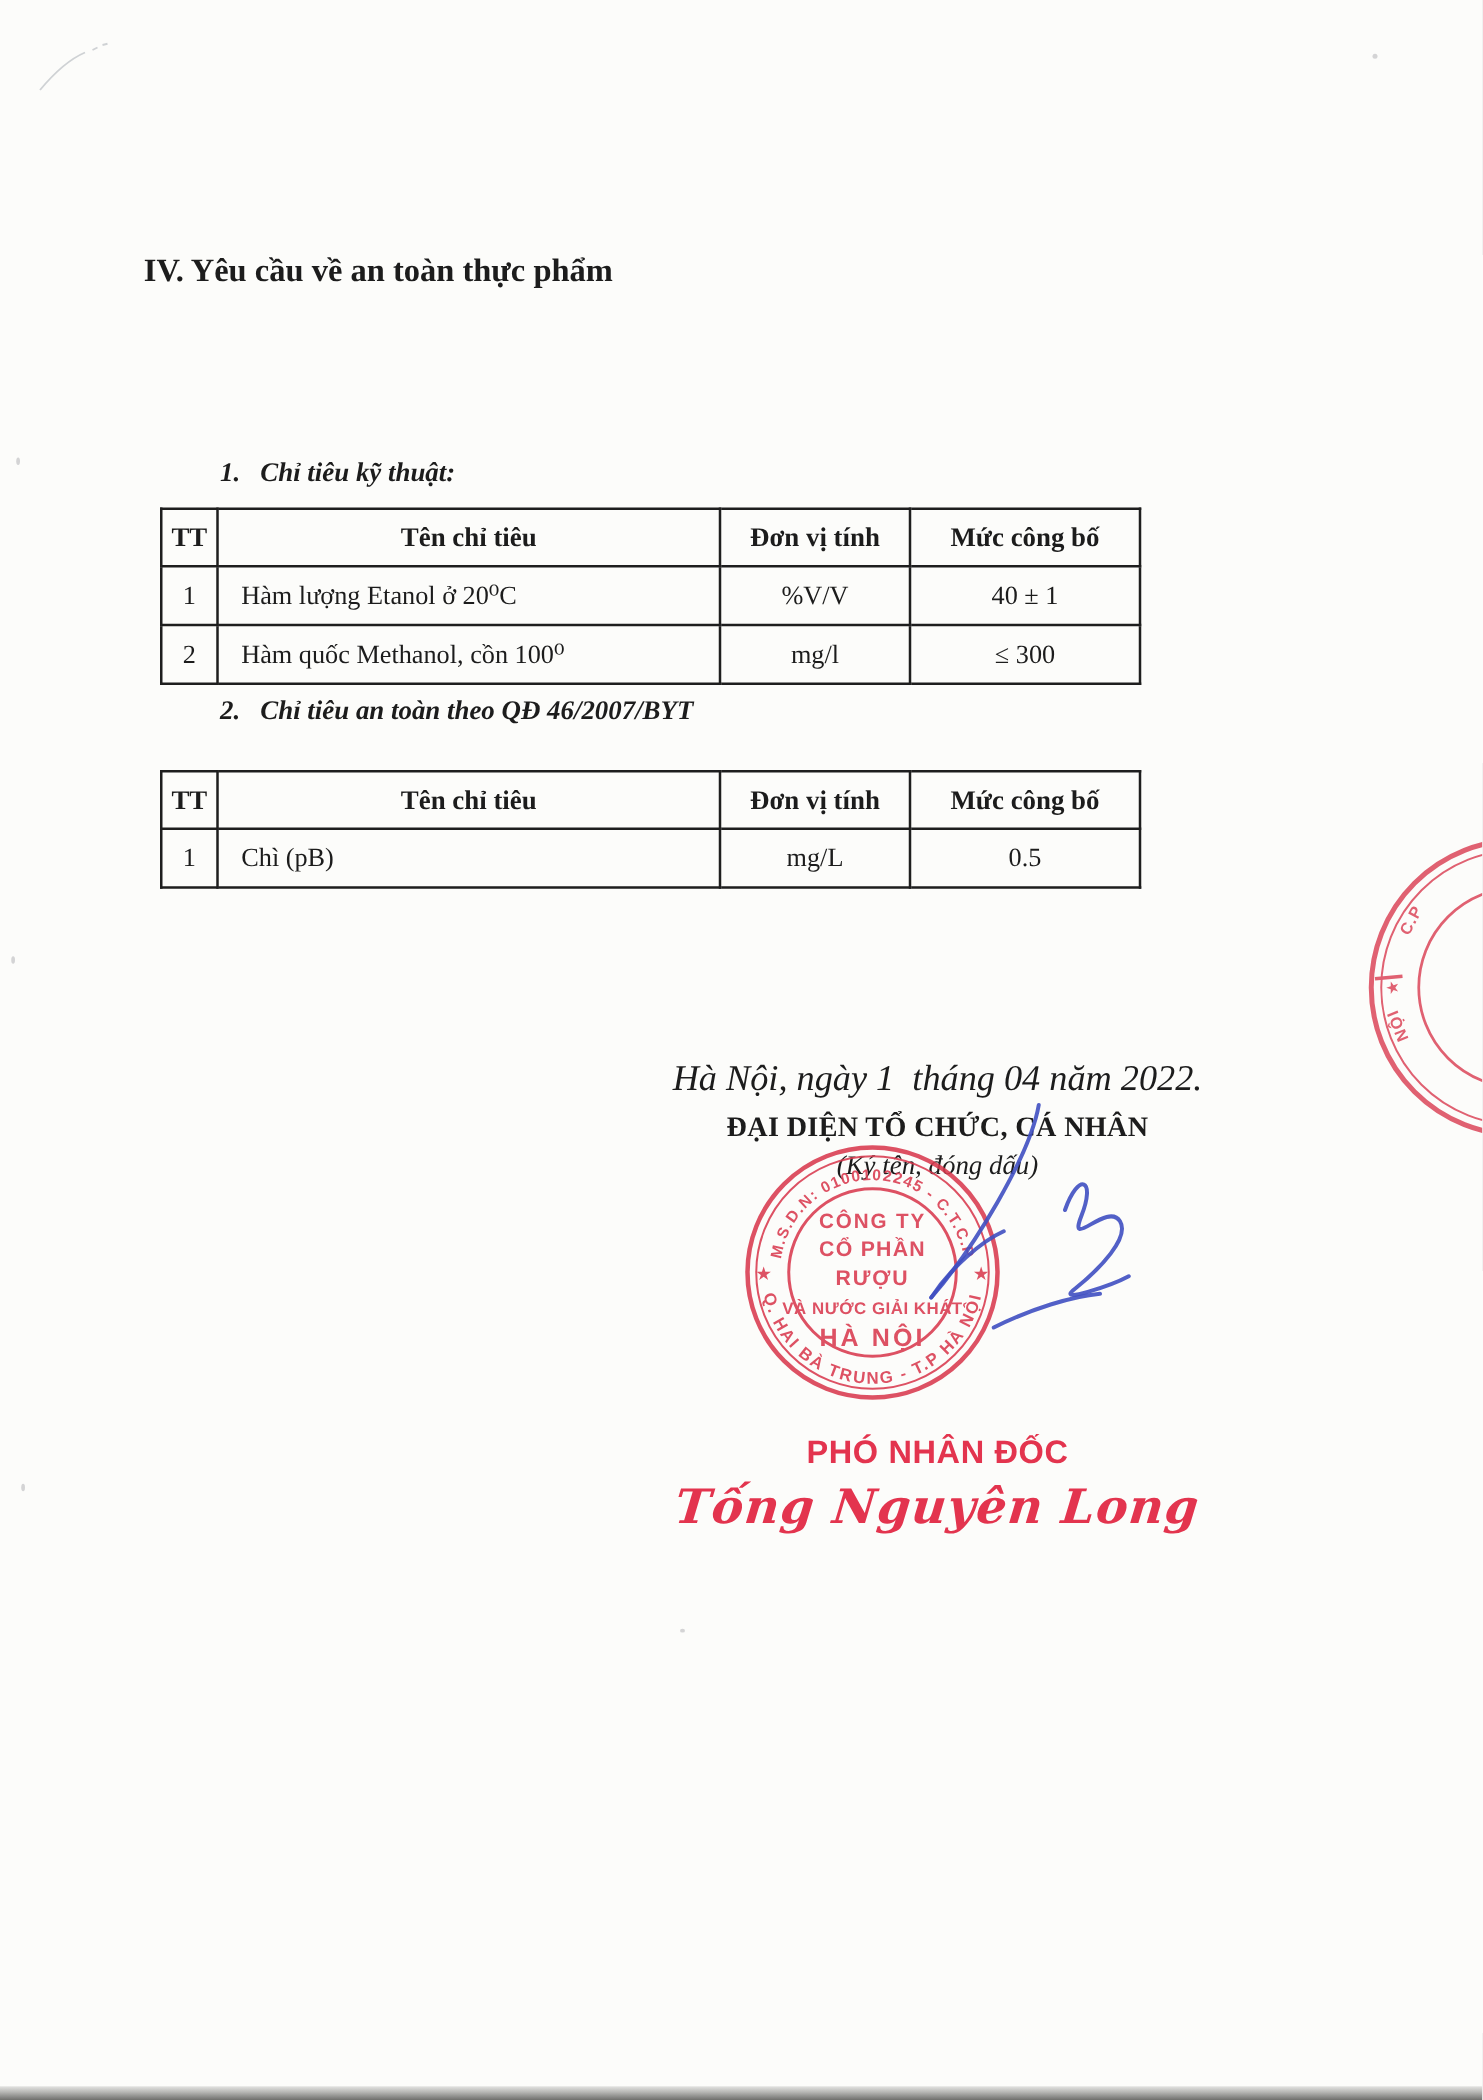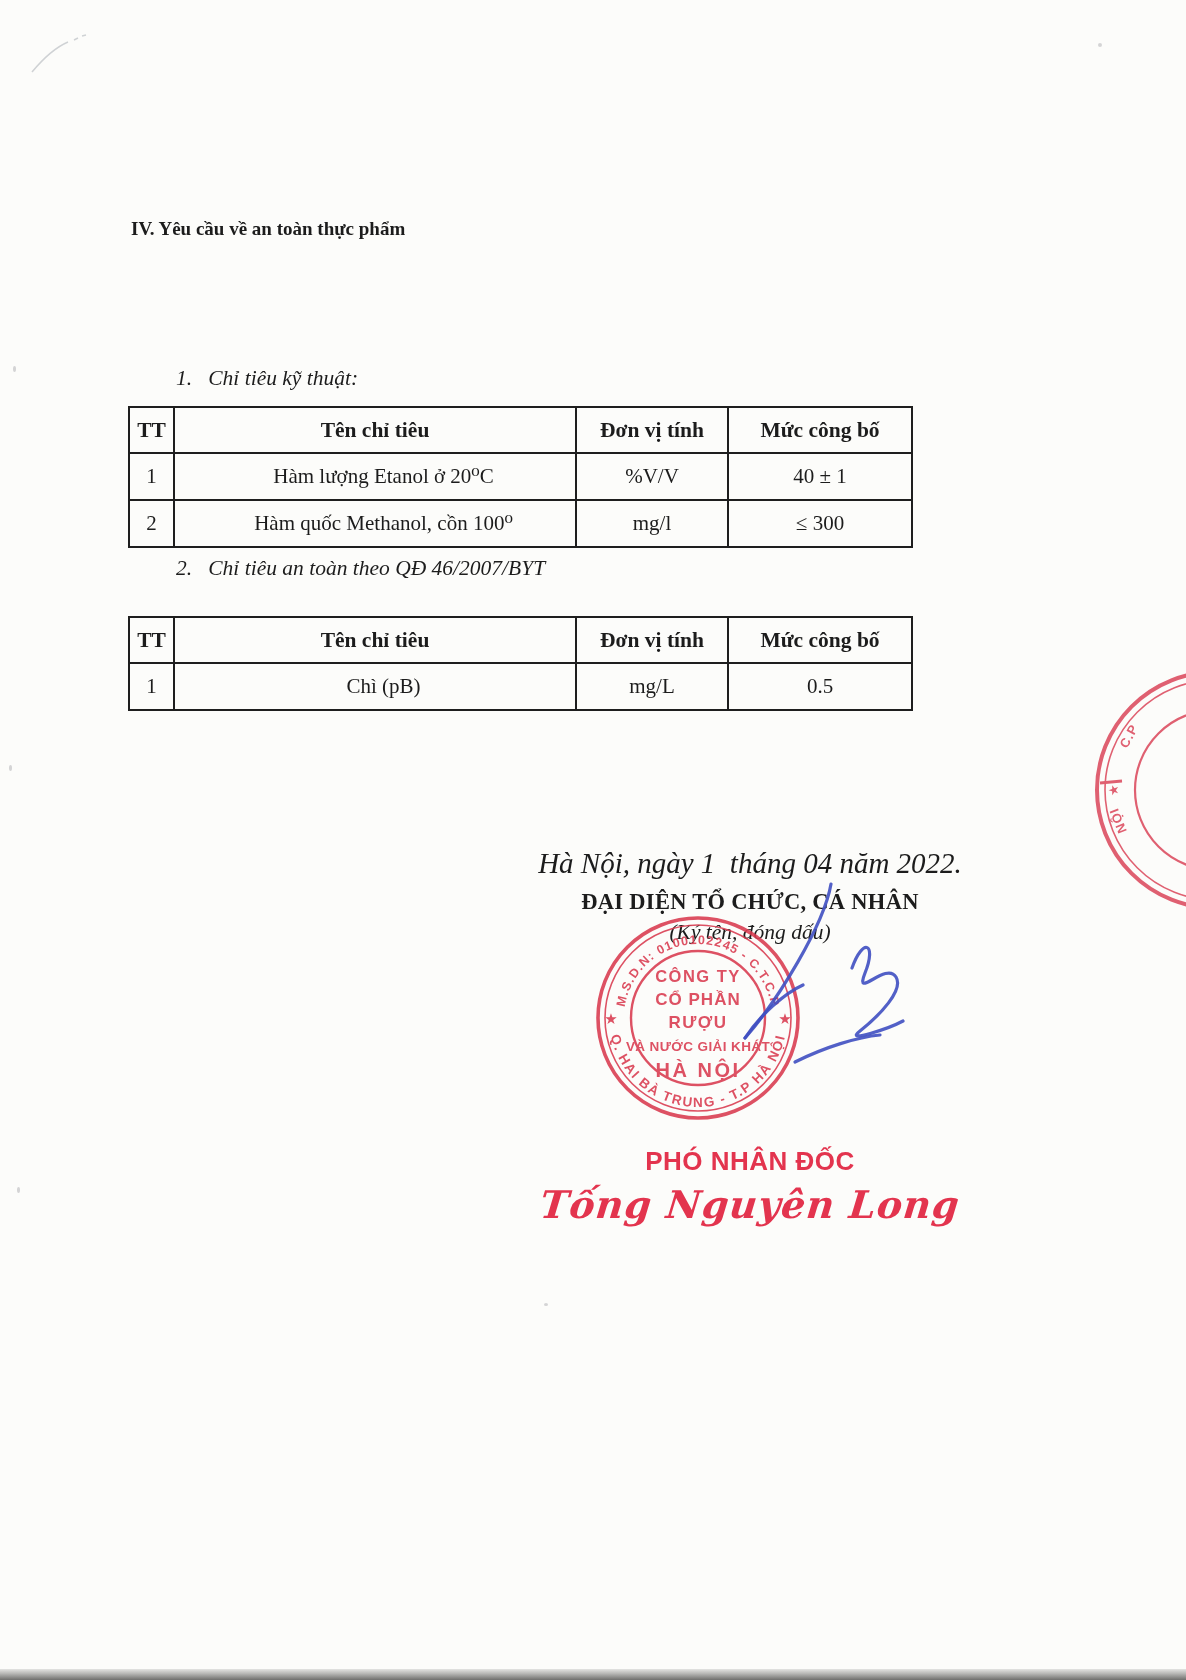--- a/index.html
+++ b/index.html
@@ -2,37 +2,37 @@
 <html style="--ink: #1c1c1c; --stamp-red: #d93a4f; --accent-red: #e3344e; --signature-blue: #3f4fc1;"><head>
 <meta charset="utf-8">
 <style>
   html,body { margin:0; padding:0; background:#e9e9e7; }
   .page {
     position:relative; width:1186px; height:1680px; margin:0 auto;
     background:#fcfcfa; overflow:hidden;
     font-family:"Liberation Serif","DejaVu Serif",serif;
     color:var(--ink, #1c1c1c);
   }
-  .heading { position:absolute; left:115px; top:202px; margin:16px;
-    font-size:19px; font-weight:bold; }
+  .heading { position:absolute; left:115px; top:202px; margin:0;
+    font-size:26px; font-weight:bold; }
   .para { position:absolute; left:113px; width:851px; margin:0;
     font-size:21.5px; line-height:30px; text-align:justify; text-indent:62px; }
   .intro { top:250px; }
   .commitment { top:726px; }
   .sub-title { position:absolute; left:176px; font-size:21.5px;
-    font-weight:normal; font-style:italic; }
+    font-weight:bold; font-style:italic; }
   .s1 { top:366px; } .s2 { top:556px; }
 
   .spec-table { position:absolute; left:128px; width:783px;
     border-collapse:collapse; table-layout:fixed; font-size:21px; }
   .tbl1 { top:406px; } .tbl2 { top:616px; }
   .spec-table th, .spec-table td { border:2px solid #1e1e1e; vertical-align:middle; }
   .spec-table th { height:42px; font-size:21.5px; text-align:center;margin-top:25px; }
   .spec-table td { height:43px; text-align:center; font-weight:normal; }
-  .spec-table td.name { text-align:center; padding-left:18px; }
+  .spec-table td.name { text-align:left; padding-left:18px; }
   col.c-tt { width:45px; } col.c-name { width:402px; }
   col.c-unit { width:152px; } col.c-level { width:184px; }
 
   .sig-block { position:absolute; left:510px; top:847px; width:480px; text-align:center; }
   .date-line { font-style:italic; font-size:29px; }
   .rep-line { font-weight:bold; font-size:22.5px; margin-top:9px; letter-spacing:0.3px; }
   .sign-note { font-style:italic; font-size:21.5px; margin-top:5px; }
 
   .deputy-title { position:absolute; left:560px; top:1146px; width:380px; text-align:center;
     font-family:"Liberation Sans","DejaVu Sans",sans-serif; font-weight:bold;

